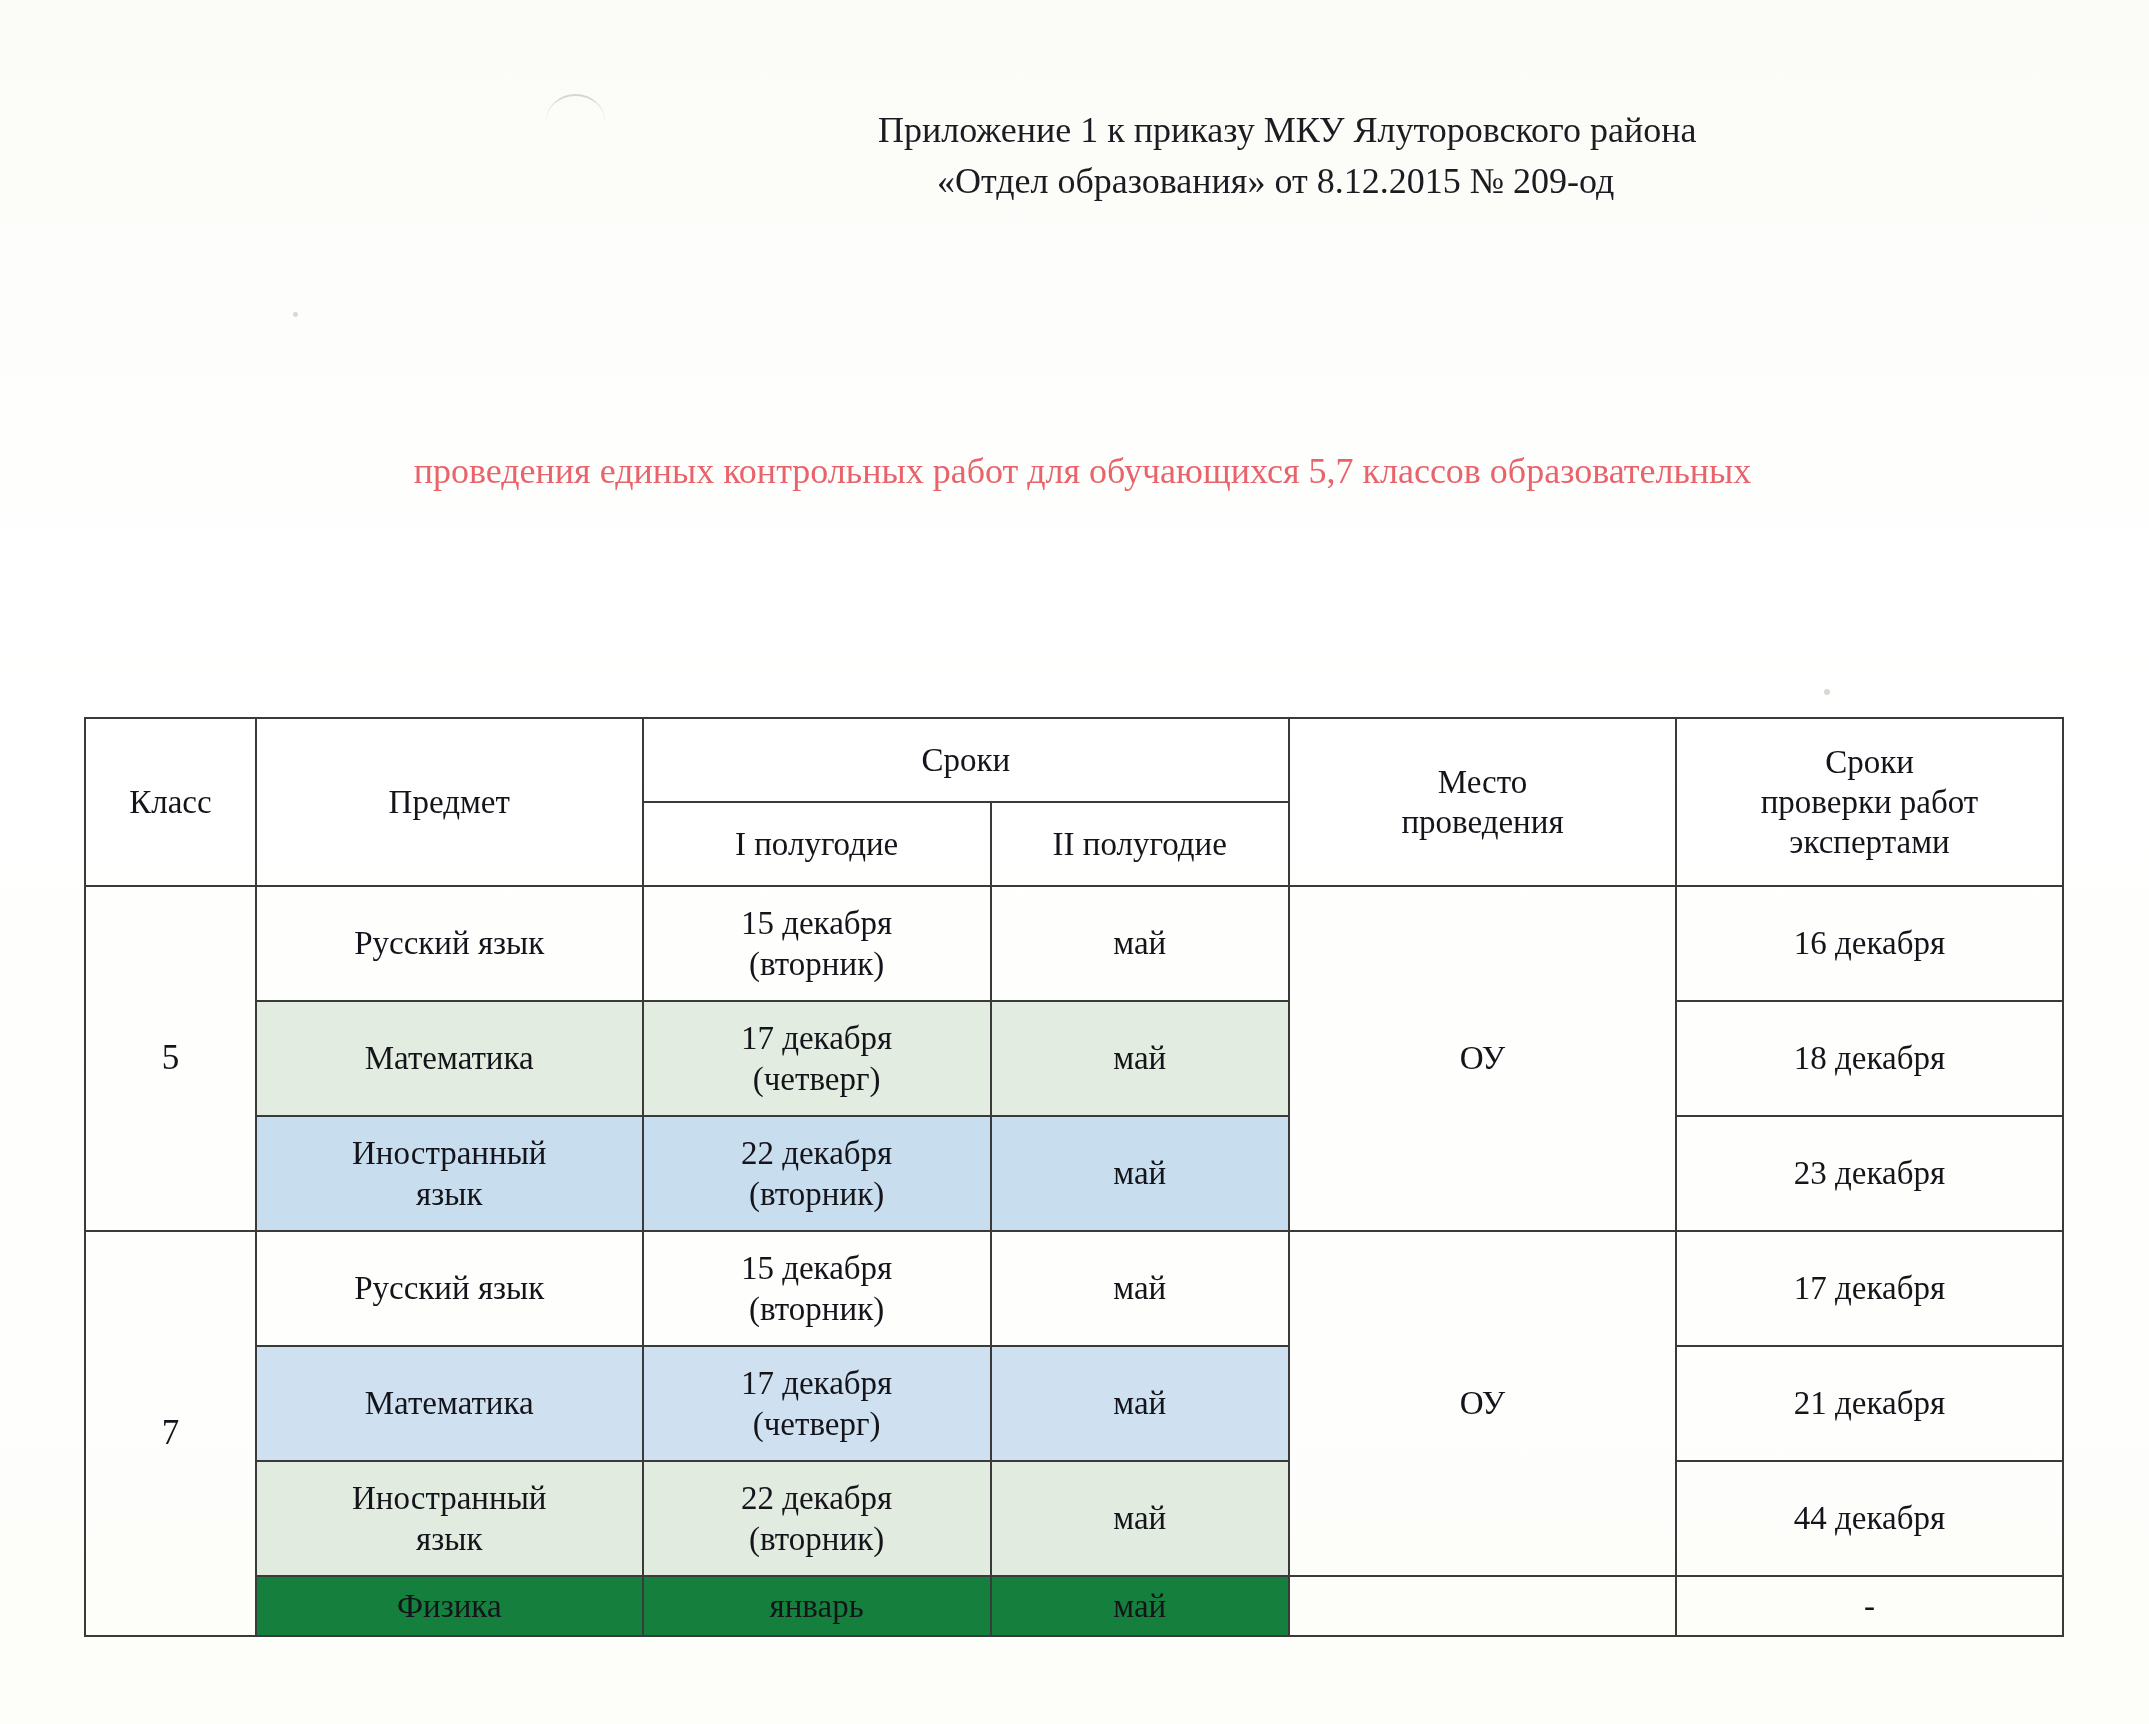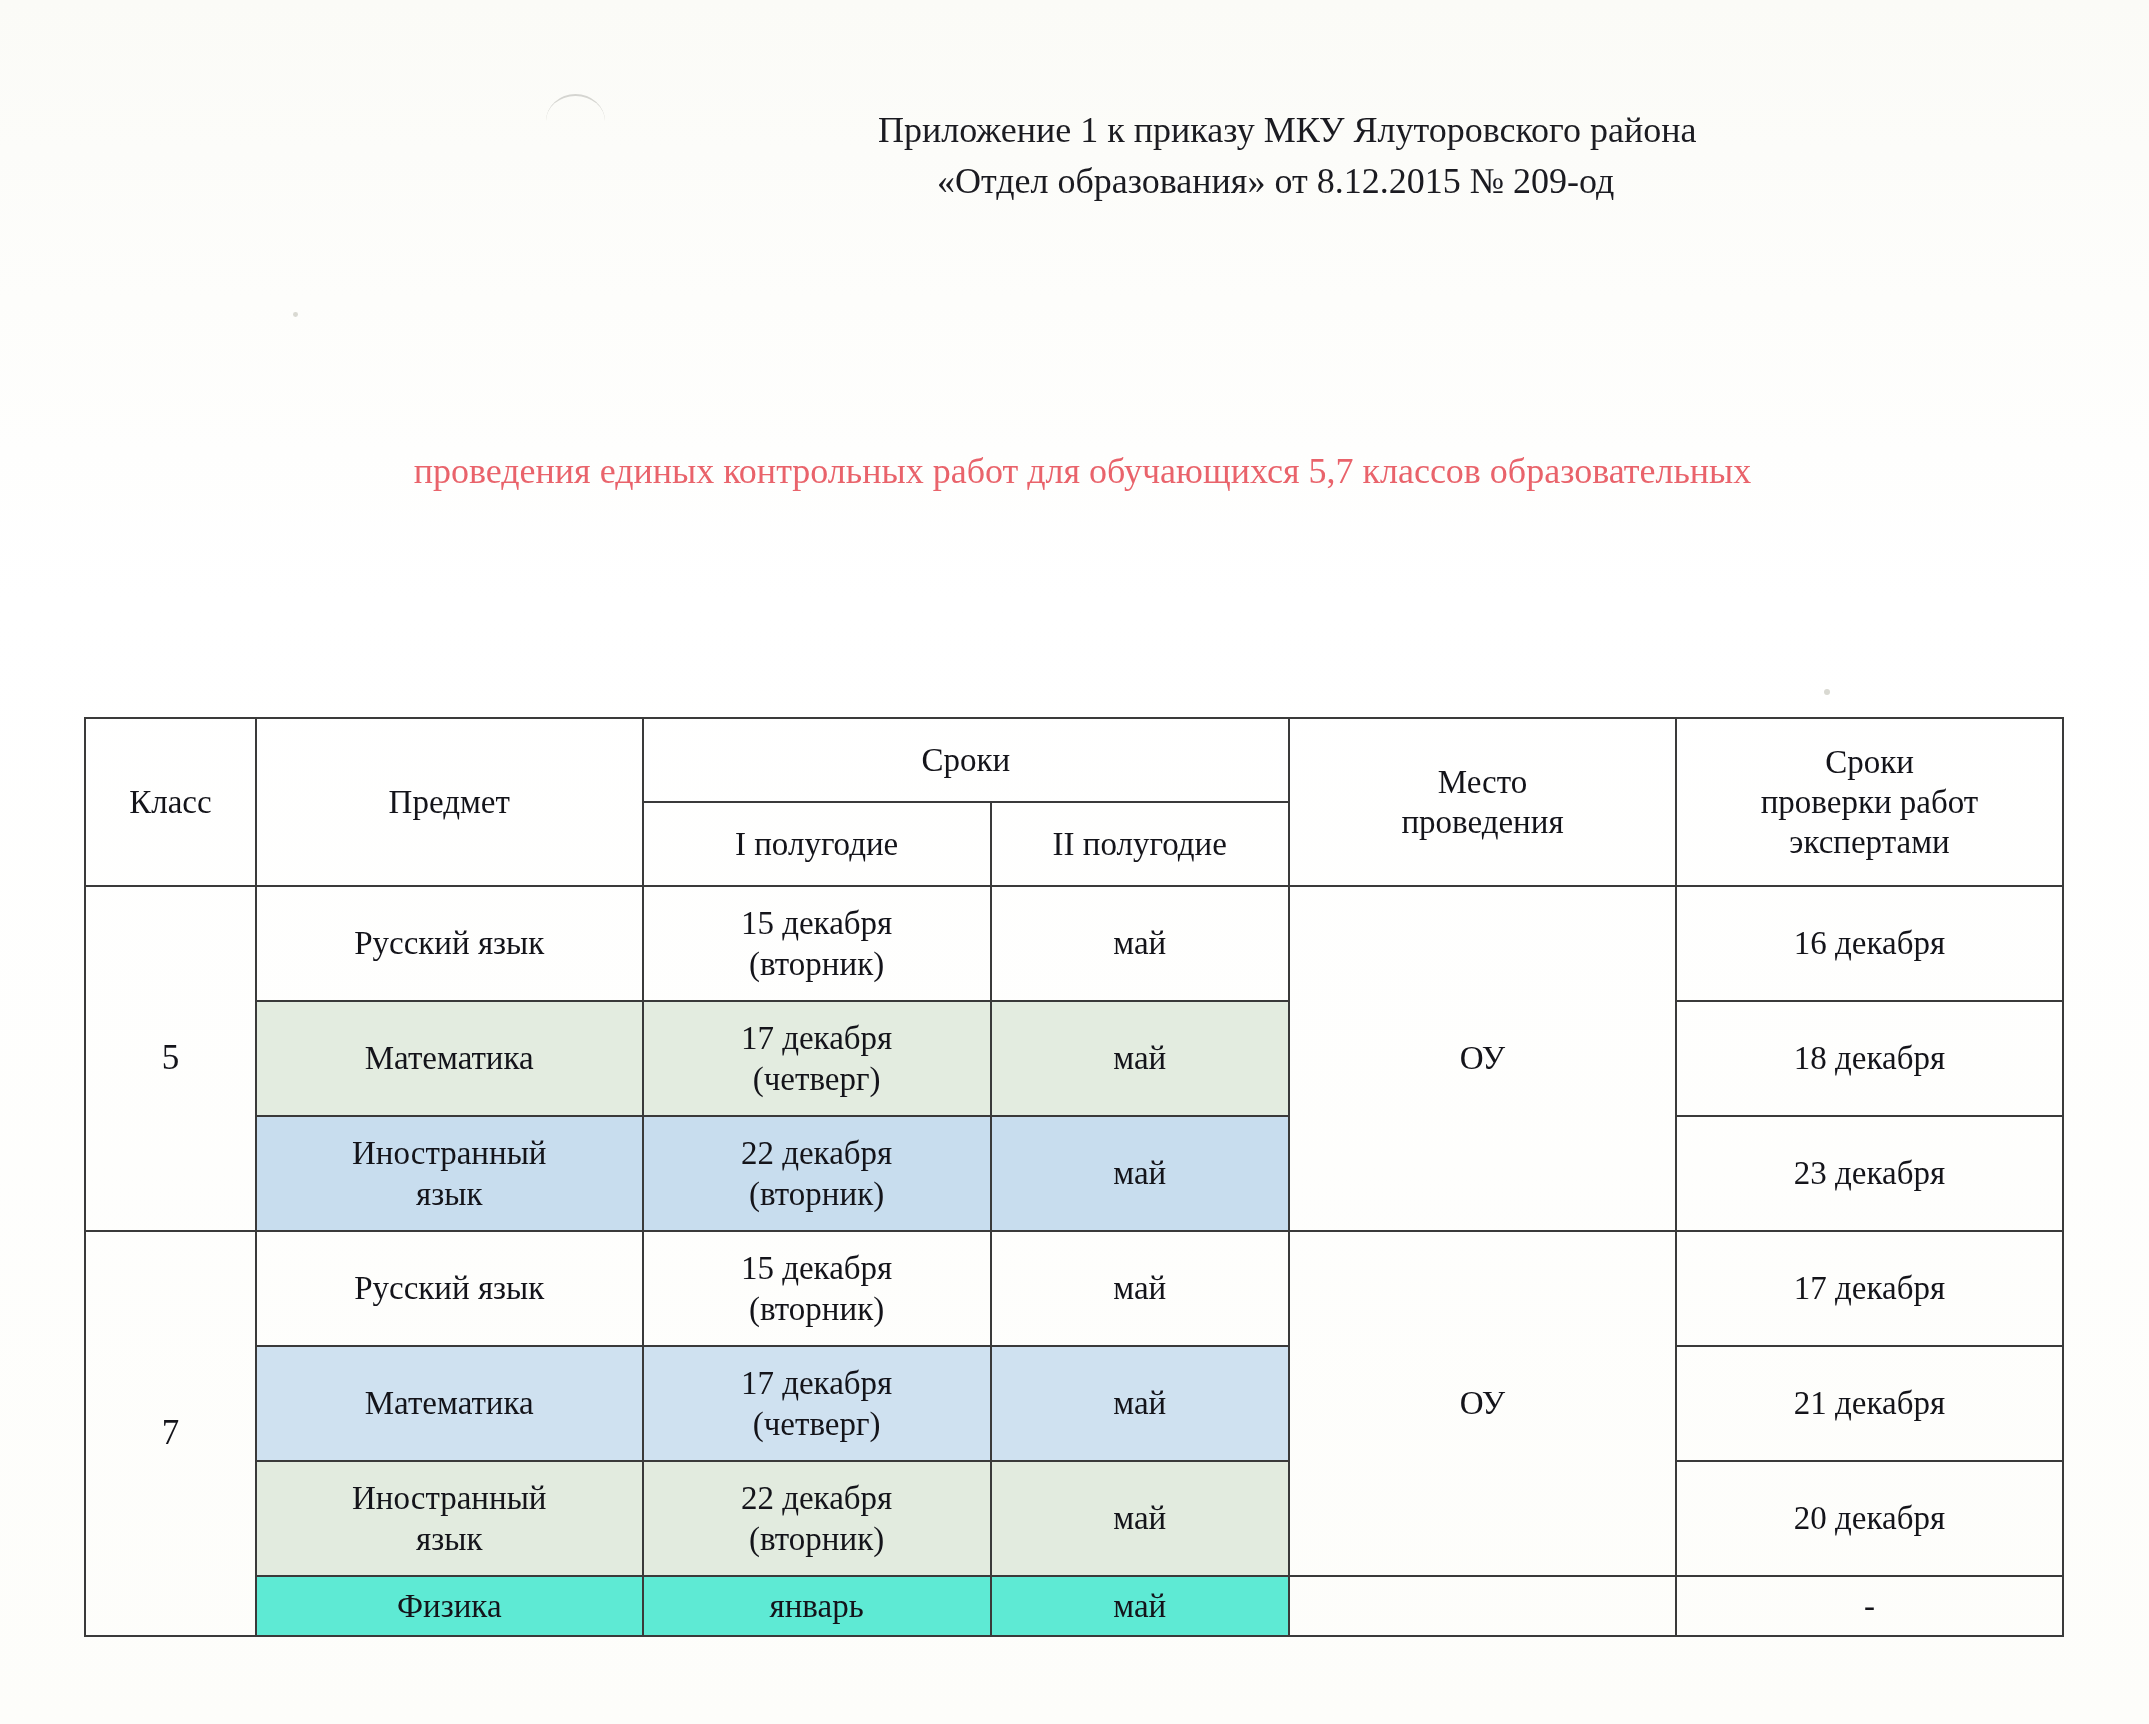--- a/index.html
+++ b/index.html
@@ -94,21 +94,21 @@
 
   .class-cell {
     font-weight: bold;
     font-size: 35px;
   }
 
   .bg-green { background: #e3ece0; }
   .bg-blue  { background: #c8ddee; }
   .bg-blue-l{ background: #cfe1f0; }
   .bg-green2{ background: #e2ebdf; }
-  .bg-cream { background: #5eead4; }
+  .bg-cream { background: #15803d; }
 
   .two-line { display: block; }
 
   
   .artifact-arc {
     position: absolute;
     top: 94px;
     left: 546px;
     width: 59px;
     height: 25px;
@@ -220,21 +220,21 @@
         <tr class="row-tall">
           <td class="bg-green2">
             <span class="two-line">Иностранный</span>
             <span class="two-line">язык</span>
           </td>
           <td class="bg-green2">
             <span class="two-line">22 декабря</span>
             <span class="two-line">(вторник)</span>
           </td>
           <td class="bg-green2">май</td>
-          <td>20 декабря</td>
+          <td>44 декабря</td>
         </tr>
         <tr class="row-short">
           <td class="bg-cream">Физика</td>
           <td class="bg-cream">январь</td>
           <td class="bg-cream">май</td>
           <td></td>
           <td>-</td>
         </tr>
 
       </tbody>

